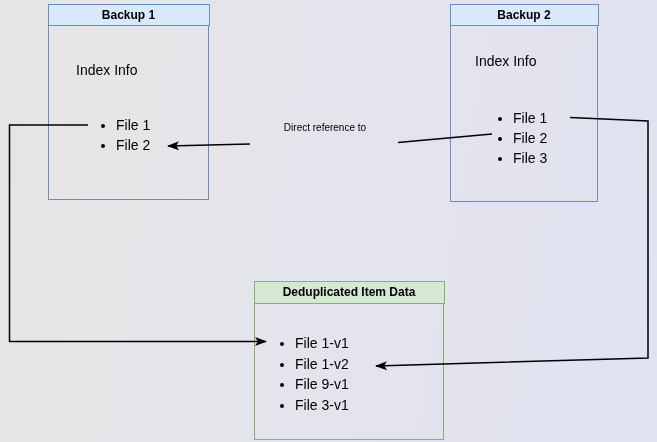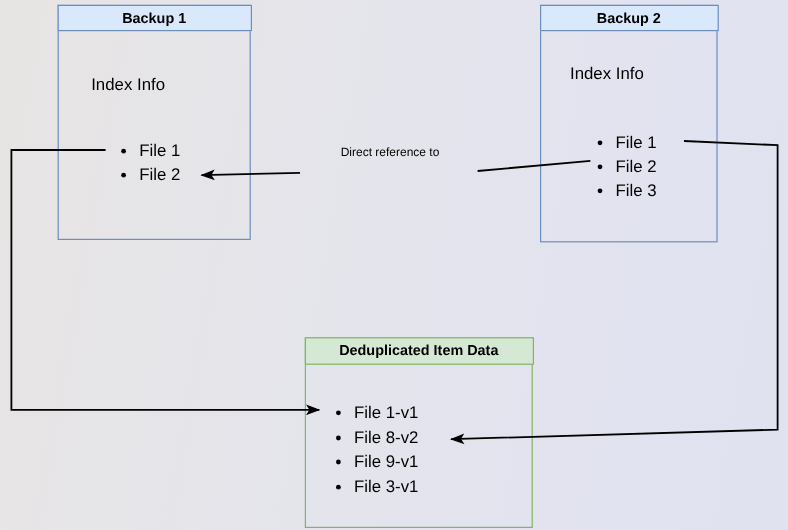--- a/index.html
+++ b/index.html
@@ -61,21 +61,21 @@
   <li>File 3</li>
 </ul>
 
 <div class="box green" style="left:228px;top:281px;width:190px;height:159px;">
   <div class="box-header">
     <span>Deduplicated Item Data</span>
   </div>
 </div>
 <ul class="filelist dedup" style="left:277px;top:333px;">
   <li>File 1-v1</li>
-  <li>File 8-v2</li>
+  <li>File 1-v2</li>
   <li>File 9-v1</li>
   <li>File 3-v1</li>
 </ul>
 
 <div class="annotation">
   <div>Direct reference to</div>
 </div>
 
 <svg class="connectors" width="657" height="442" viewBox="0 0 657 442">
   <defs>

